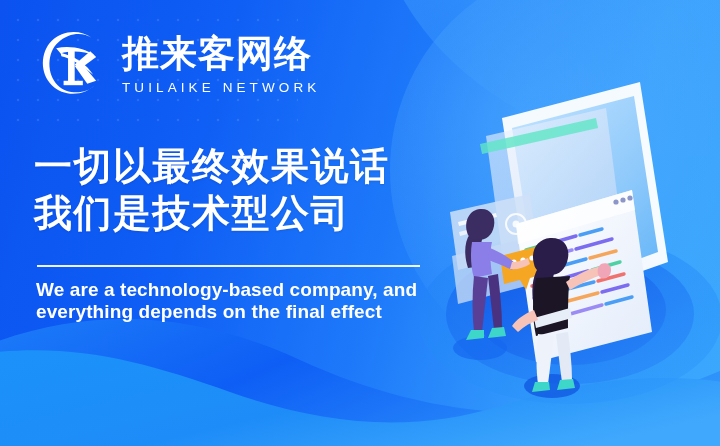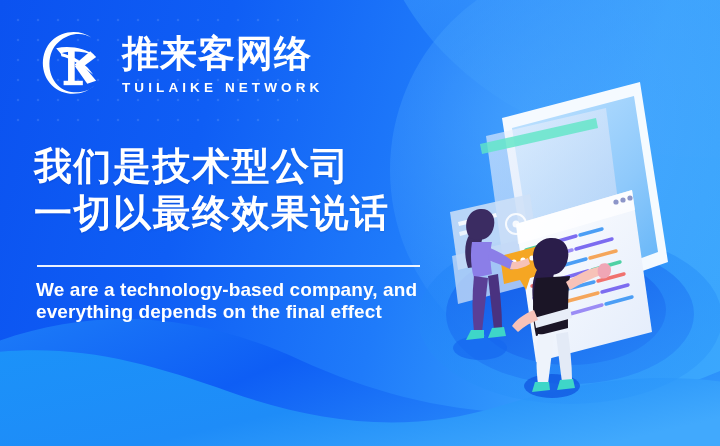--- a/index.html
+++ b/index.html
@@ -70,21 +70,21 @@
   .logo-cn {
     font-size: 37px;
     font-weight: bold;
     color: #ffffff;
     letter-spacing: 1px;
     line-height: 1.05;
     font-family: "DejaVu Sans", "Liberation Sans", sans-serif;
   }
   .logo-en {
     font-size: 13.5px;
-    font-weight: bold;
+    font-weight: normal;
     color: #ffffff;
     letter-spacing: 4.1px;
     margin-top: 7px;
     white-space: nowrap;
   }
 
   
   .headline {
     position: absolute;
     left: 34px; top: 143px;
@@ -167,22 +167,22 @@
       <path d="M55,54 L64,50 L84,74 L72,78 Z" fill="#ffffff"></path>
       <path d="M40,74 L66,74 L66,80 L40,80 Z" fill="#ffffff"></path>
     </svg>
     <div class="logo-text-block">
       <div class="logo-cn">推来客网络</div>
       <div class="logo-en">TUILAIKE NETWORK</div>
     </div>
   </div>
 
   <div class="headline">
+    <div>一切以最终效果说话</div>
     <div>我们是技术型公司</div>
-    <div>一切以最终效果说话</div>
   </div>
 
   <div class="divider"></div>
 
   <div class="subhead">We are a technology-based company, and everything depends on the final effect</div>
 
   <svg class="illustration" viewBox="0 0 300 350">
     <defs>
       <linearGradient id="platA" x1="0" y1="0" x2="1" y2="1">
         <stop offset="0%" stop-color="#1f7ff7"></stop>

